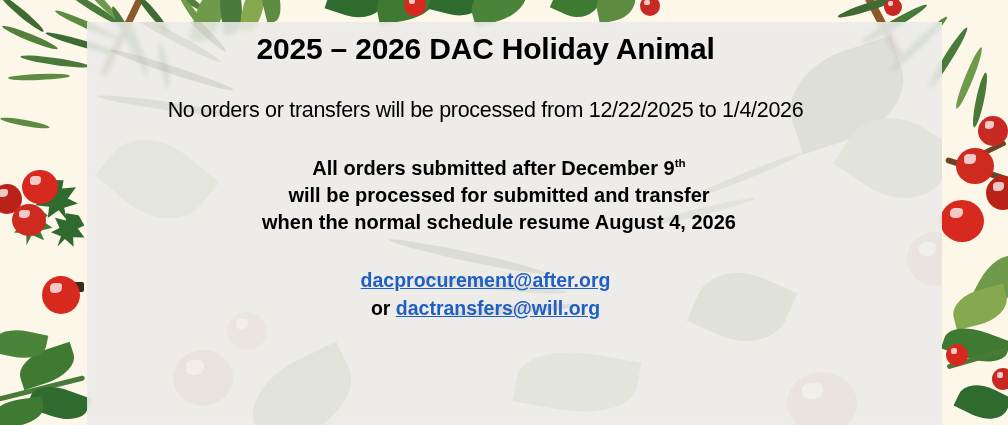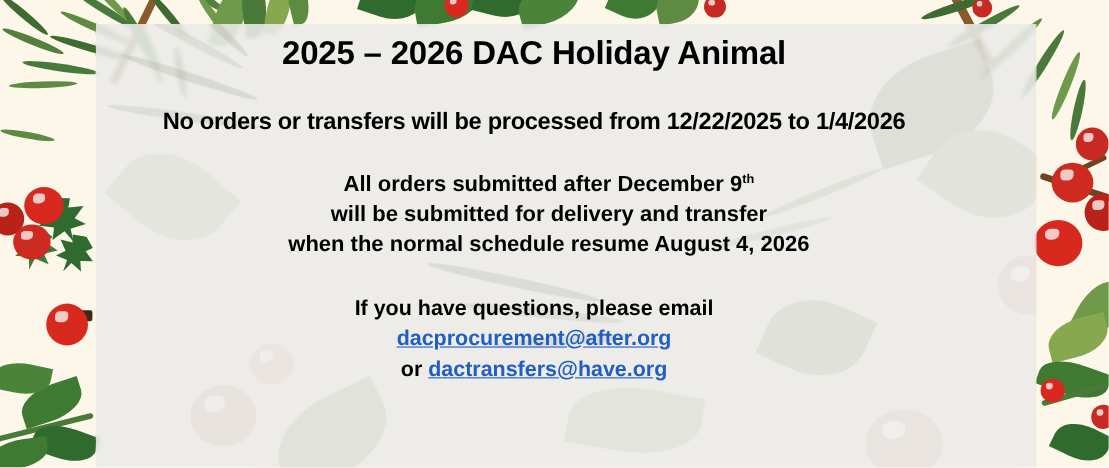--- a/index.html
+++ b/index.html
@@ -87,21 +87,21 @@
   }
   .title {
     font-size: 30px;
     font-weight: bold;
     line-height: 38px;
     padding-top: 8px;
     letter-spacing: -0.2px;
   }
   .line-embargo {
     font-size: 21.5px;
-    font-weight: bold;
+    font-weight: normal;
     margin-top: 30px;
     letter-spacing: -0.3px;
   }
   .para {
     margin-top: 32px;
     font-size: 20px;
     font-weight: bold;
     line-height: 27px;
     padding-left: 27px;
   }
@@ -232,28 +232,27 @@
     <div class="title">
       <div>2025 – 2026 DAC Holiday Animal</div>
     </div>
 
     <div class="line-embargo">No orders or transfers will be processed from 12/22/2025 to 1/4/2026</div>
 
     <div class="para">
       <div>
         <span>All orders submitted after December 9</span><sup>th</sup>
       </div>
-      <div>will be submitted for delivery and transfer</div>
+      <div>will be processed for submitted and transfer</div>
       <div>when the normal schedule resume August 4, 2026</div>
     </div>
 
     <div class="contact">
-      <div>If you have questions, please email</div>
       <div>
         <span class="email">dacprocurement@after.org</span>
       </div>
       <div>
-        <span>or </span><span class="email">dactransfers@have.org</span>
+        <span>or </span><span class="email">dactransfers@will.org</span>
       </div>
     </div>
 
   </div>
 </div>
 
 </body></html>

